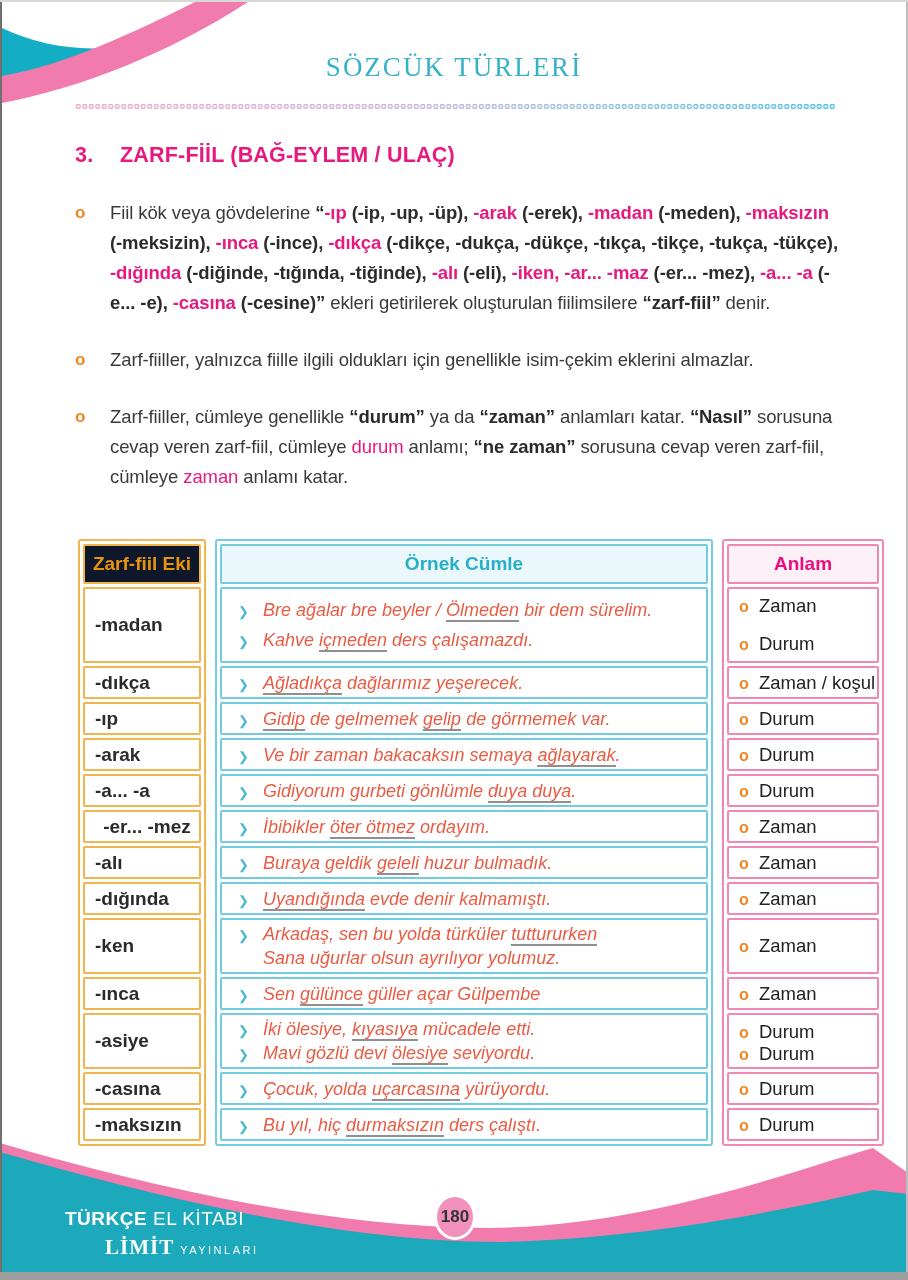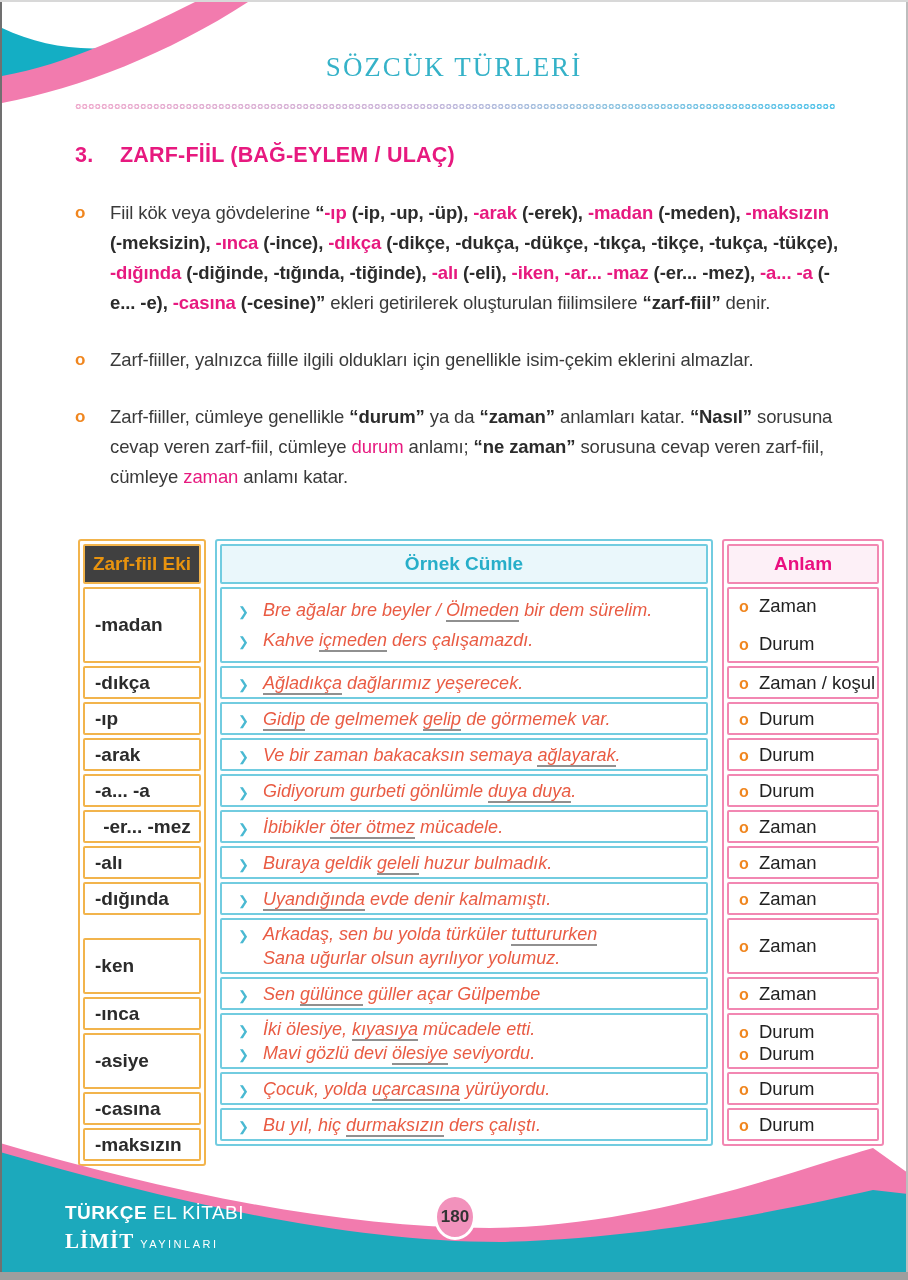--- a/index.html
+++ b/index.html
@@ -46,45 +46,45 @@
   .grammar-table{display:flex;margin:47px 0 0 78px;gap:9px;}
   .gcol{display:flex;flex-direction:column;gap:3px;padding:3px;border:2px solid;border-radius:3px;background:#fff;box-sizing:border-box;align-self:flex-start;}
   .col-suffix{width:128px;border-color:#f2b44c;}
   .col-example{width:498px;border-color:#72cce0;}
   .col-meaning{width:162px;border-color:#f287b2;}
   .cell{box-sizing:border-box;border:2px solid;border-radius:2px;background:#fff;display:flex;flex-direction:column;justify-content:center;}
   .col-suffix .cell{border-color:#f2b44c;}
   .col-example .cell{border-color:#72cce0;}
   .col-meaning .cell{border-color:#f287b2;}
   .hcell{height:40px;align-items:center;justify-content:center;font-size:19px;font-weight:700;}
-  .col-suffix .hcell{background:#404040;color:#e8930e;}
+  .col-suffix .hcell{background:#0f172a;color:#e8930e;}
   .col-example .hcell{background:#eaf7fb;color:#27aec9;}
   .col-meaning .hcell{background:#fdf0f7;color:#ea0f80;}
   .s-cell{padding-left:10px;font-size:19px;font-weight:700;color:#2b2b2b;justify-content:center;}
   .e-cell{padding:2px 6px;}
   .e-cell.multi{justify-content:space-evenly;}
   .ex-line{display:flex;align-items:baseline;}
   .chev{flex:0 0 16px;margin-left:10px;color:#4ab9d2;font-size:13px;}
   .chev-spacer{flex:0 0 26px;}
   .ex-text{margin-left:9px;font-size:18px;font-style:italic;color:#e95b43;line-height:24px;}
   .ex-text .u{border-bottom:2px solid #909090;font-style:italic;}
   .m-cell{padding-left:10px;}
   .m-cell.multi{justify-content:space-between;padding-top:6px;padding-bottom:6px;}
   .m-item{display:flex;align-items:baseline;}
   .m-bullet{flex:0 0 20px;color:#f0861f;font-weight:700;font-size:16px;}
   .m-text{font-size:18.5px;color:#222;}
 
   
   .footer{position:absolute;left:0;right:0;bottom:8px;height:140px;z-index:10;}
   .footer svg{display:block;}
-  .brand{position:absolute;left:65px;top:70px;color:#ffffff;}
+  .brand{position:absolute;left:65px;top:76px;color:#ffffff;}
   .brand-l1{font-size:19px;letter-spacing:0.5px;}
   .brand-l1 .bd{font-weight:700;}
   .brand-l2{margin-top:5px;}
-  .brand-l2 .limit{font-family:"Liberation Serif", serif;font-weight:700;font-size:21px;letter-spacing:1px;}
+  .brand-l2 .limit{font-family:"Liberation Serif", serif;font-weight:700;font-size:21px;letter-spacing:1px;margin-left:40px;}
   .brand-l2 .yay{font-size:11px;letter-spacing:2.5px;margin-left:6px;}
   .page-badge{
     position:absolute;left:434px;top:62px;width:42px;height:46px;border-radius:50%;
     background:#f292bc;border:3px solid #ffffff;box-sizing:border-box;
     display:flex;align-items:center;justify-content:center;
     font-size:17px;font-weight:600;color:#333;
   }
 </style>
 </head>
 <body>
@@ -139,21 +139,21 @@
         </div>
         <div class="cell s-cell" style="height: 33px; text-align: center;">
           <span>-er... -mez</span>
         </div>
         <div class="cell s-cell" style="height: 33px;">
           <span>-alı</span>
         </div>
         <div class="cell s-cell" style="height: 33px;">
           <span>-dığında</span>
         </div>
-        <div class="cell s-cell" style="height: 56px; margin-top: 20px;">
+        <div class="cell s-cell" style="height: 56px;">
           <span>-ken</span>
         </div>
         <div class="cell s-cell" style="height: 33px;">
           <span>-ınca</span>
         </div>
         <div class="cell s-cell" style="height: 56px;">
           <span>-asiye</span>
         </div>
         <div class="cell s-cell" style="height: 33px;">
           <span>-casına</span>
@@ -194,21 +194,21 @@
         </div>
         <div class="cell e-cell" style="height: 33px;">
           <div class="ex-line">
             <span class="chev">❯</span>
             <span class="ex-text"><span>Gidiyorum gurbeti gönlümle </span><span class="u">duya duya</span><span>.</span></span>
           </div>
         </div>
         <div class="cell e-cell" style="height: 33px;">
           <div class="ex-line">
             <span class="chev">❯</span>
-            <span class="ex-text"><span>İbibikler </span><span class="u">öter ötmez</span><span> mücadele.</span></span>
+            <span class="ex-text"><span>İbibikler </span><span class="u">öter ötmez</span><span> ordayım.</span></span>
           </div>
         </div>
         <div class="cell e-cell" style="height: 33px;">
           <div class="ex-line">
             <span class="chev">❯</span>
             <span class="ex-text"><span>Buraya geldik </span><span class="u">geleli</span><span> huzur bulmadık.</span></span>
           </div>
         </div>
         <div class="cell e-cell" style="height: 33px;">
           <div class="ex-line">

